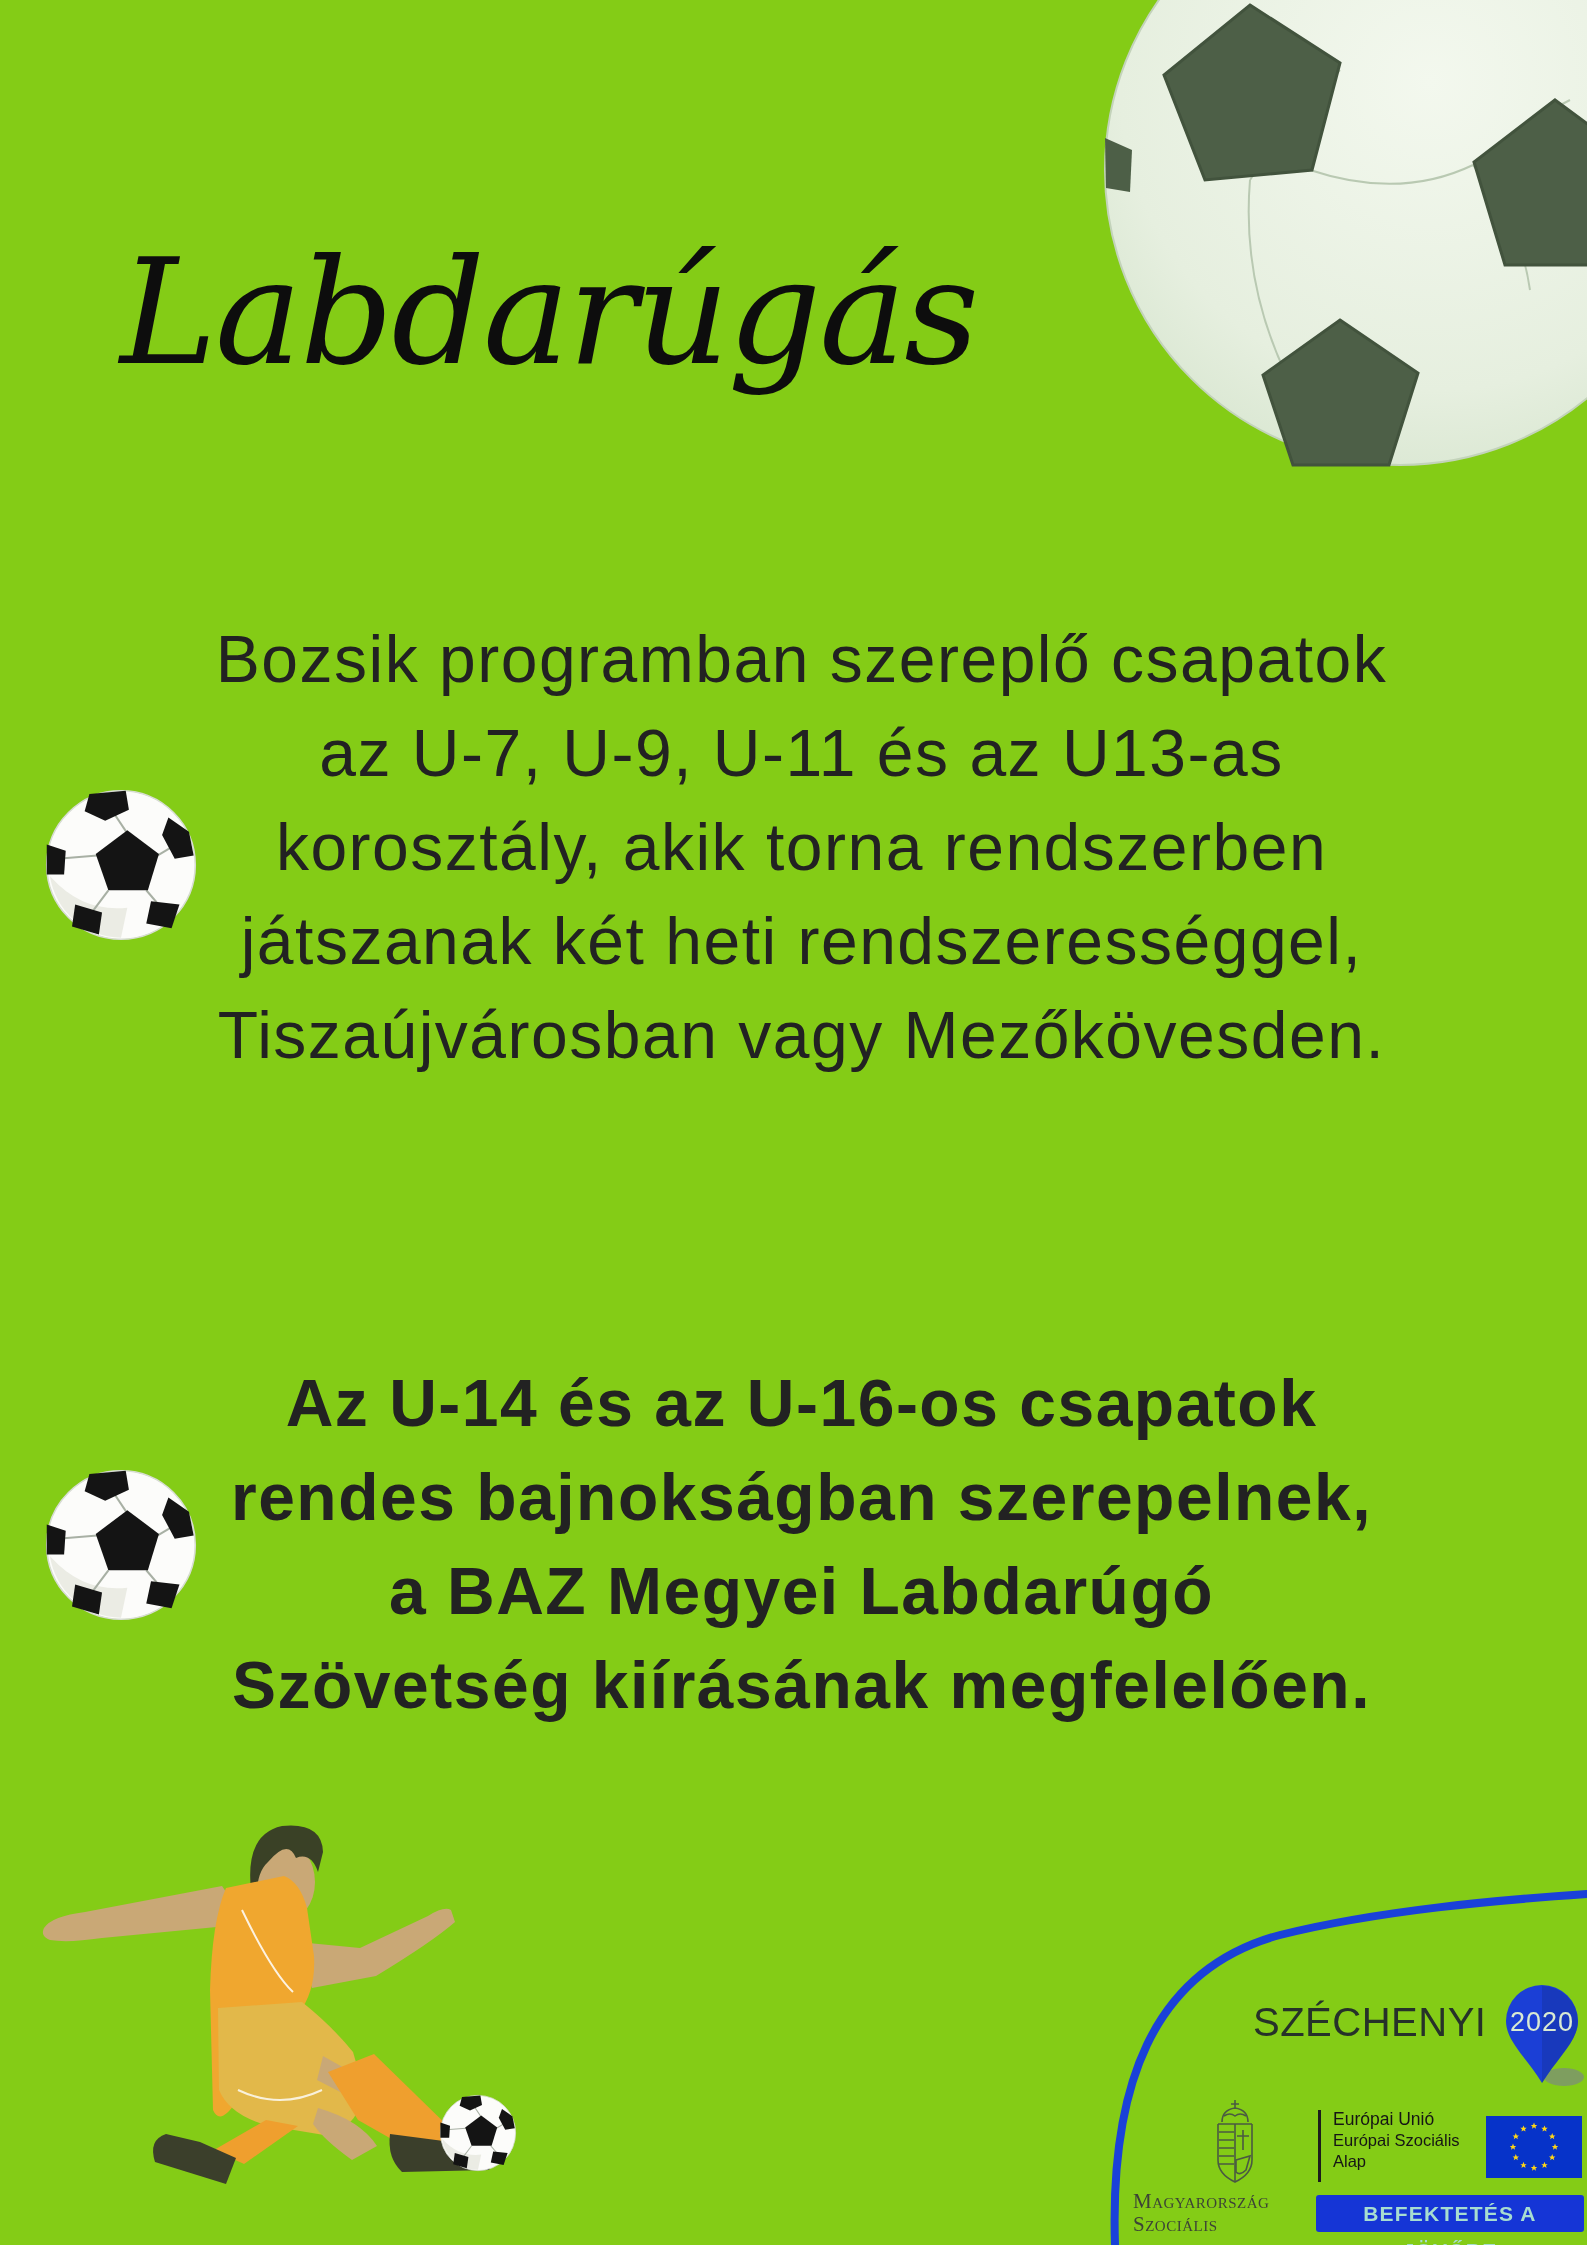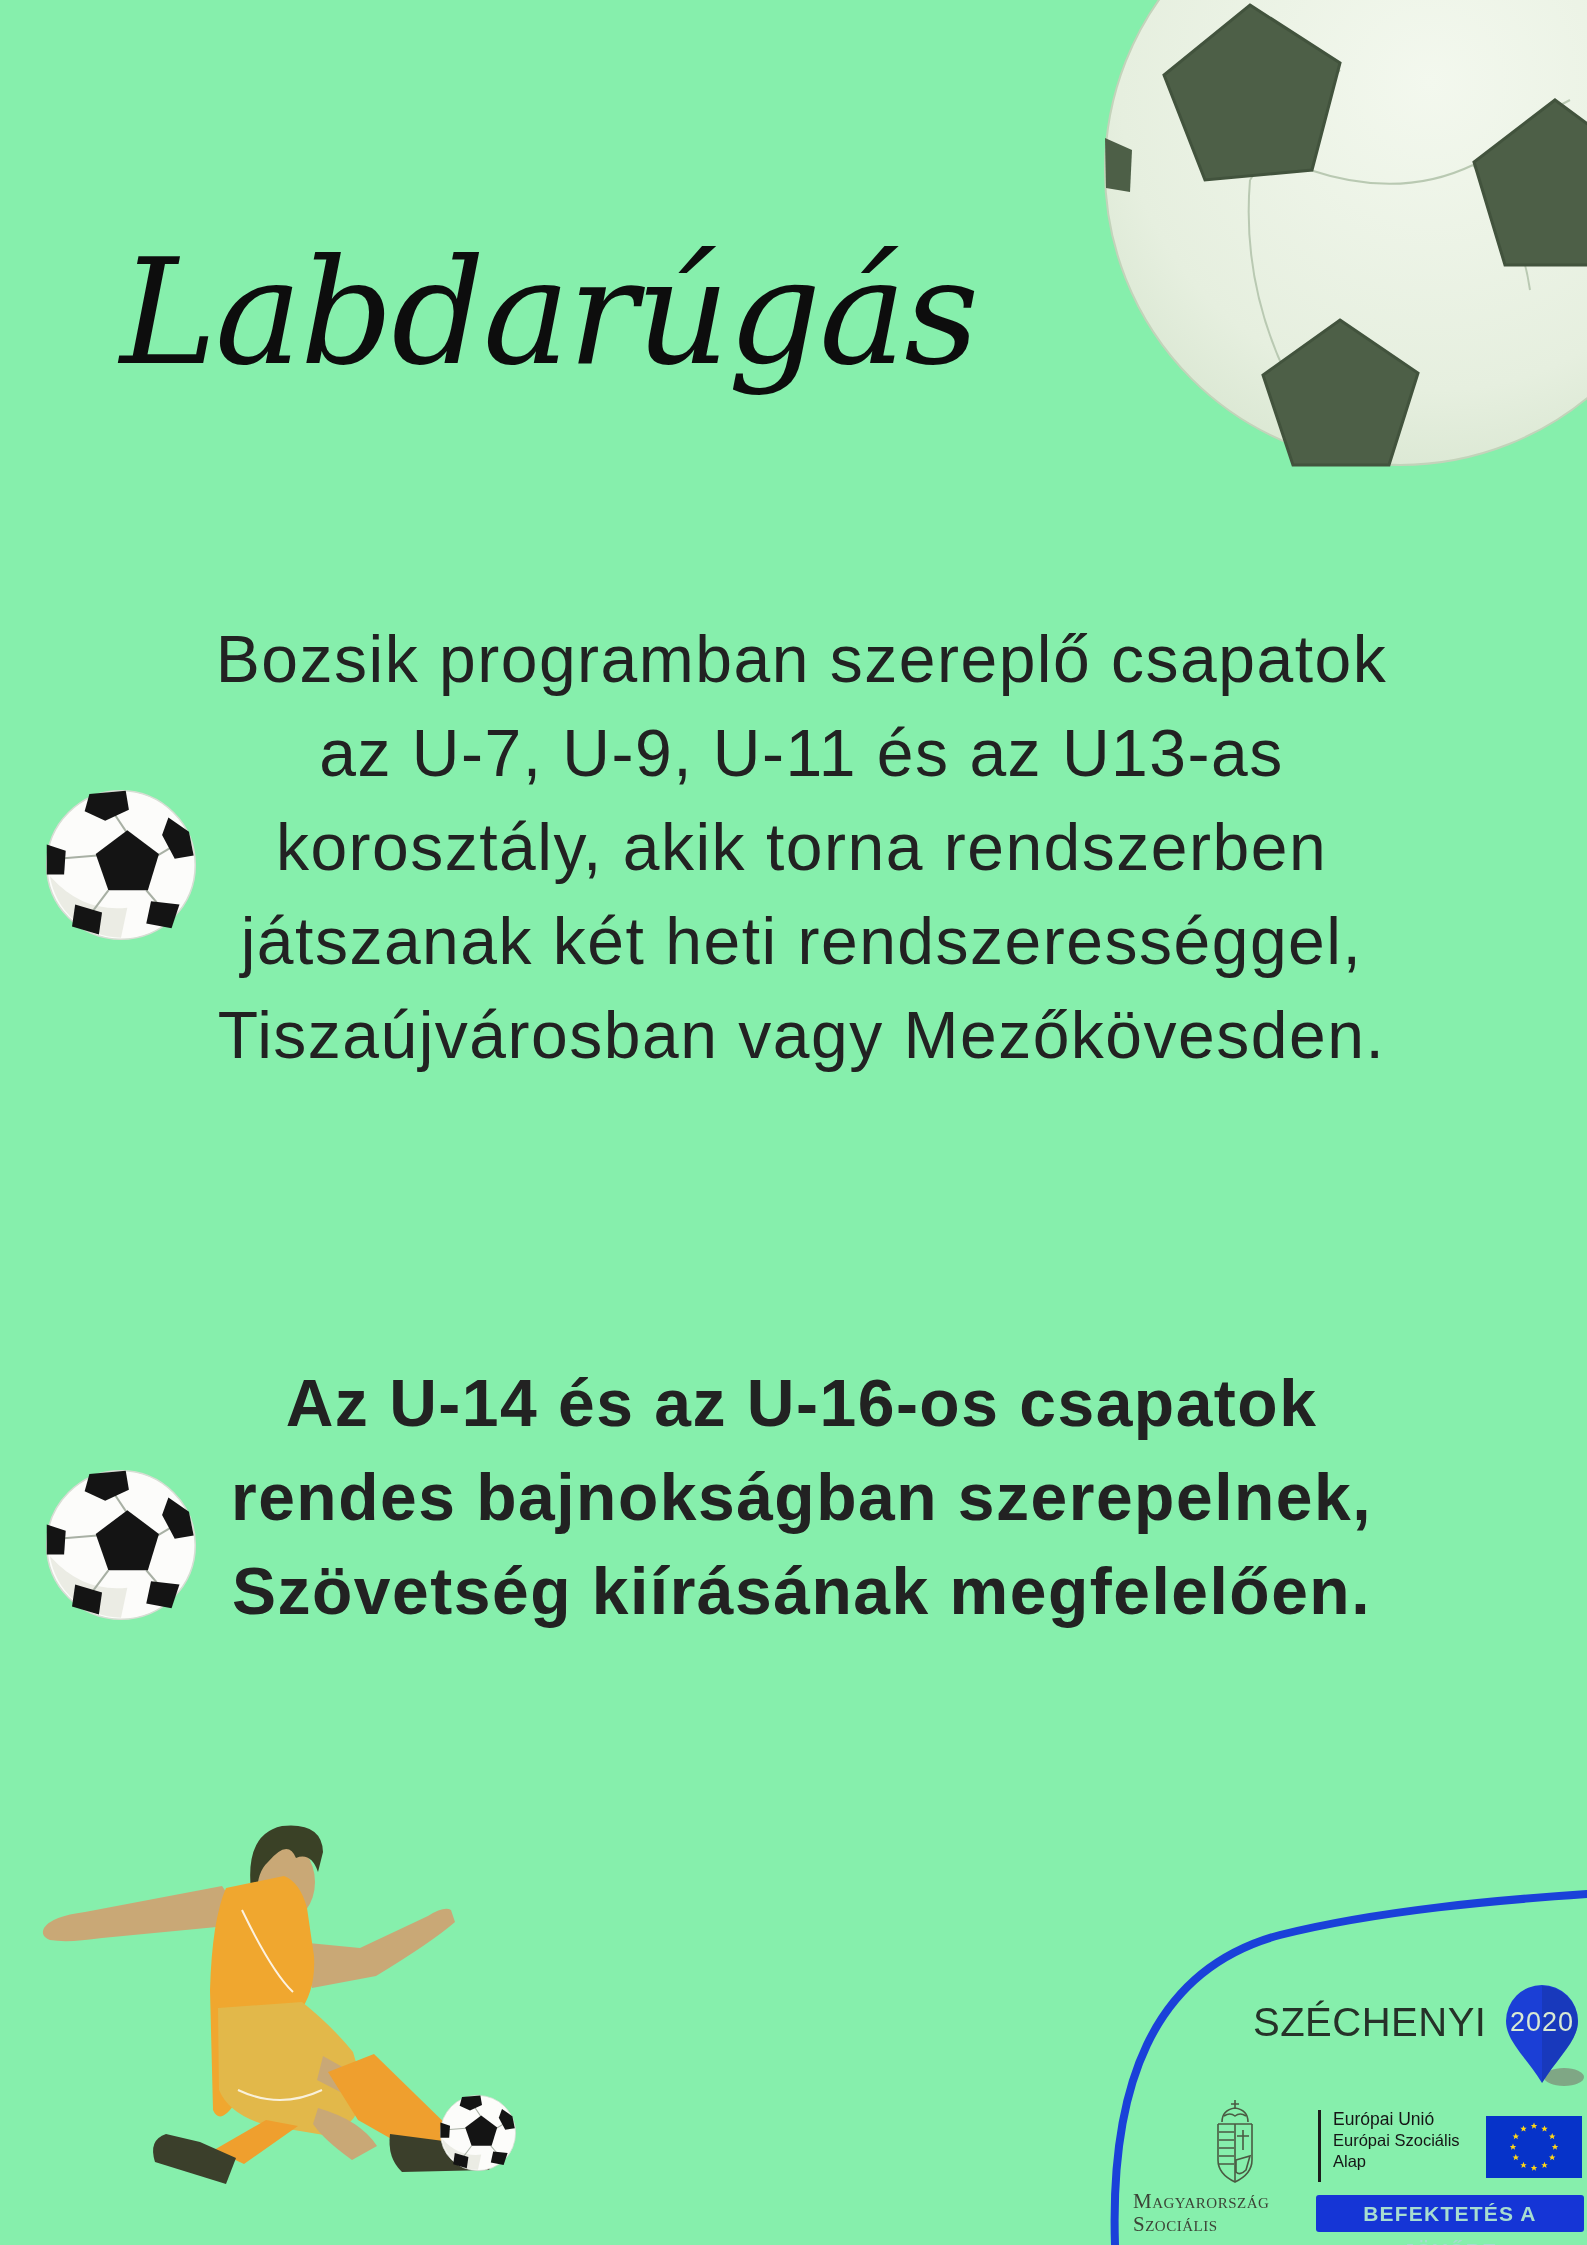--- a/index.html
+++ b/index.html
@@ -1,18 +1,18 @@
 <!DOCTYPE html>
 <html><head>
 <meta charset="utf-8">
 <style>
   html,body{margin:0;padding:0;}
   .page{
     position:relative; width:1587px; height:2245px; overflow:hidden;
-    background:#86efac;
+    background:#84cc16;
     font-family:"Liberation Sans", sans-serif;
   }
   .abs{position:absolute;}
   .title{
     left:120px; top:232px; width:840px; text-align:center;
     font-family:"DejaVu Serif", serif; font-style:italic; font-weight:500;
     font-size:146px; color:#0d0d0d; letter-spacing:-2px; line-height:1.1;
   }
   .para{
     left:0; width:1587px; text-align:center;
@@ -98,20 +98,21 @@
     <div class="line">Bozsik programban szereplő csapatok</div>
     <div class="line">az U-7, U-9, U-11 és az U13-as</div>
     <div class="line">korosztály, akik torna rendszerben</div>
     <div class="line">játszanak két heti rendszerességgel,</div>
     <div class="line">Tiszaújvárosban vagy Mezőkövesden.</div>
   </div>
 
   <div class="abs para p2">
     <div class="line">Az U-14 és az U-16-os csapatok</div>
     <div class="line">rendes bajnokságban szerepelnek,</div>
+    <div class="line">a BAZ Megyei Labdarúgó</div>
     <div class="line">Szövetség kiírásának megfelelően.</div>
   </div>
 
   <svg class="abs" style="left:42px; top:786px;" width="158" height="158" viewBox="0 0 100 100">
       <use href="#miniball"></use>
     </svg>
   <svg class="abs" style="left:42px; top:1466px;" width="158" height="158" viewBox="0 0 100 100">
       <use href="#miniball"></use>
     </svg>
 

